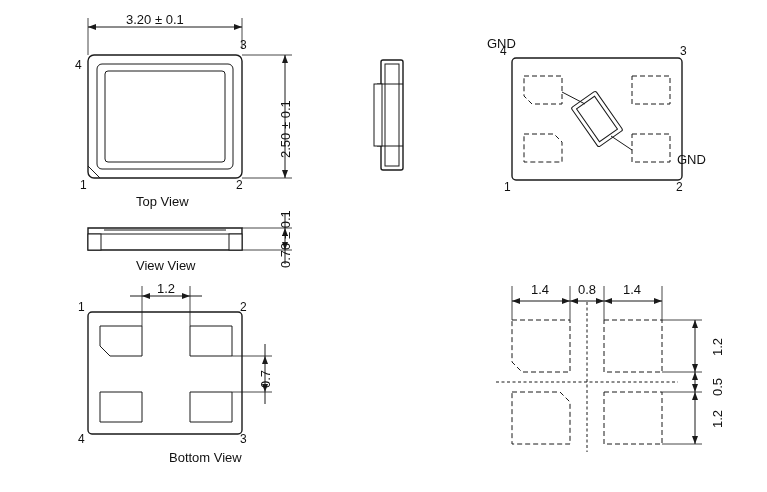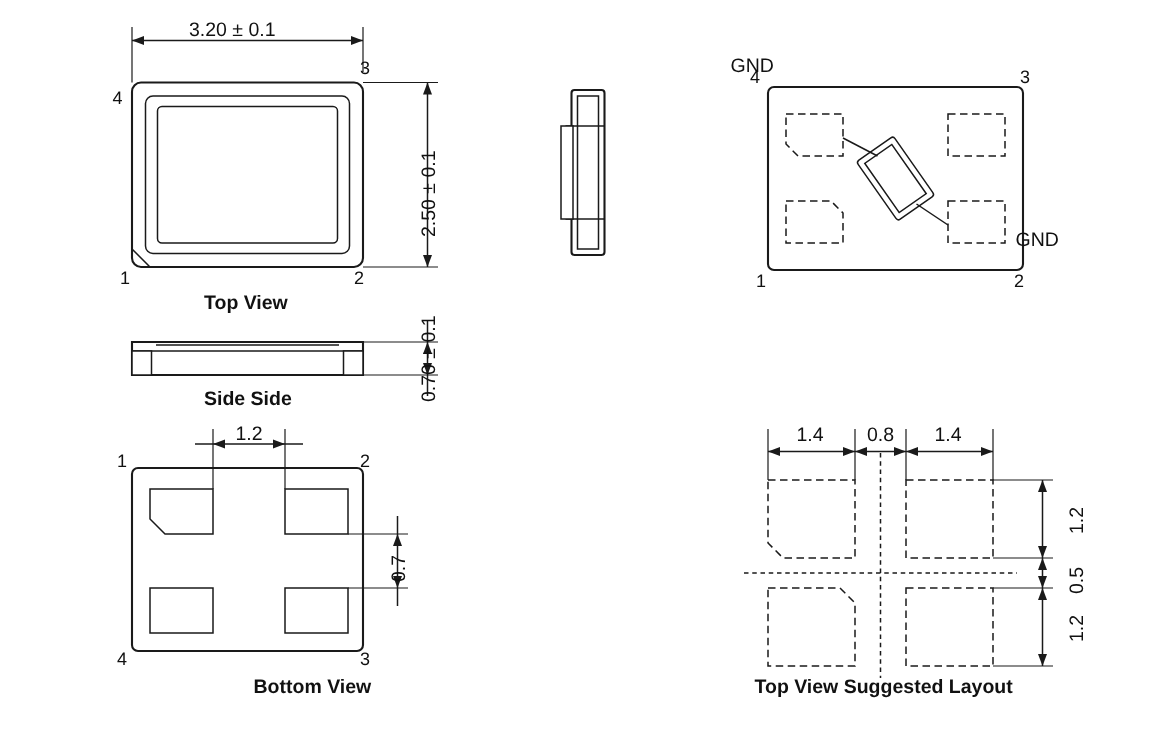--- a/index.html
+++ b/index.html
@@ -20,21 +20,21 @@
     width: 767px;
     height: 492px;
   }
   .lbl {
     position: absolute;
     font-size: 13px;
     color: #111;
     white-space: nowrap;
   }
   .lbl.bold {
-    font-weight: bold;
+    font-weight: normal;
   }
   .lbl.pin {
     font-size: 12px;
   }
   .vert {
     transform-origin: left top;
     transform: rotate(-90deg);
   }
   svg {
     position: absolute;
@@ -206,35 +206,34 @@
   <div class="lbl" style="left:677px; top:152px;">GND</div>
 
   <div class="lbl pin" style="left:500px; top:44px;">4</div>
   <div class="lbl pin" style="left:680px; top:44px;">3</div>
   <div class="lbl pin" style="left:504px; top:180px;">1</div>
   <div class="lbl pin" style="left:676px; top:180px;">2</div>
 
 
   <div class="lbl vert" style="left:278px; top:268px;">0.70 ± 0.1</div>
 
-  <div class="lbl bold" style="left:136px; top:258px;">Side Side</div>
+  <div class="lbl bold" style="left:136px; top:258px;">View View</div>
 
   <div class="lbl" style="left:157px; top:281px;">1.2</div>
   <div class="lbl vert" style="left:258px; top:388px;">0.7</div>
 
   <div class="lbl pin" style="left:78px; top:300px;">1</div>
   <div class="lbl pin" style="left:240px; top:300px;">2</div>
   <div class="lbl pin" style="left:78px; top:432px;">4</div>
   <div class="lbl pin" style="left:240px; top:432px;">3</div>
 
   <div class="lbl bold" style="left:125px; top:450px;margin-left:44px;">Bottom View</div>
 
   <div class="lbl" style="left:531px; top:282px;">1.4</div>
   <div class="lbl" style="left:578px; top:282px;text-align:center;">0.8</div>
   <div class="lbl" style="left:623px; top:282px;">1.4</div>
 
   <div class="lbl vert" style="left:710px; top:356px;">1.2</div>
   <div class="lbl vert" style="left:710px; top:396px;">0.5</div>
   <div class="lbl vert" style="left:710px; top:428px;">1.2</div>
 
-  <div class="lbl bold" style="left:503px; top:450px;">Top View Suggested Layout</div>
 
 </div>
 
 </body></html>

